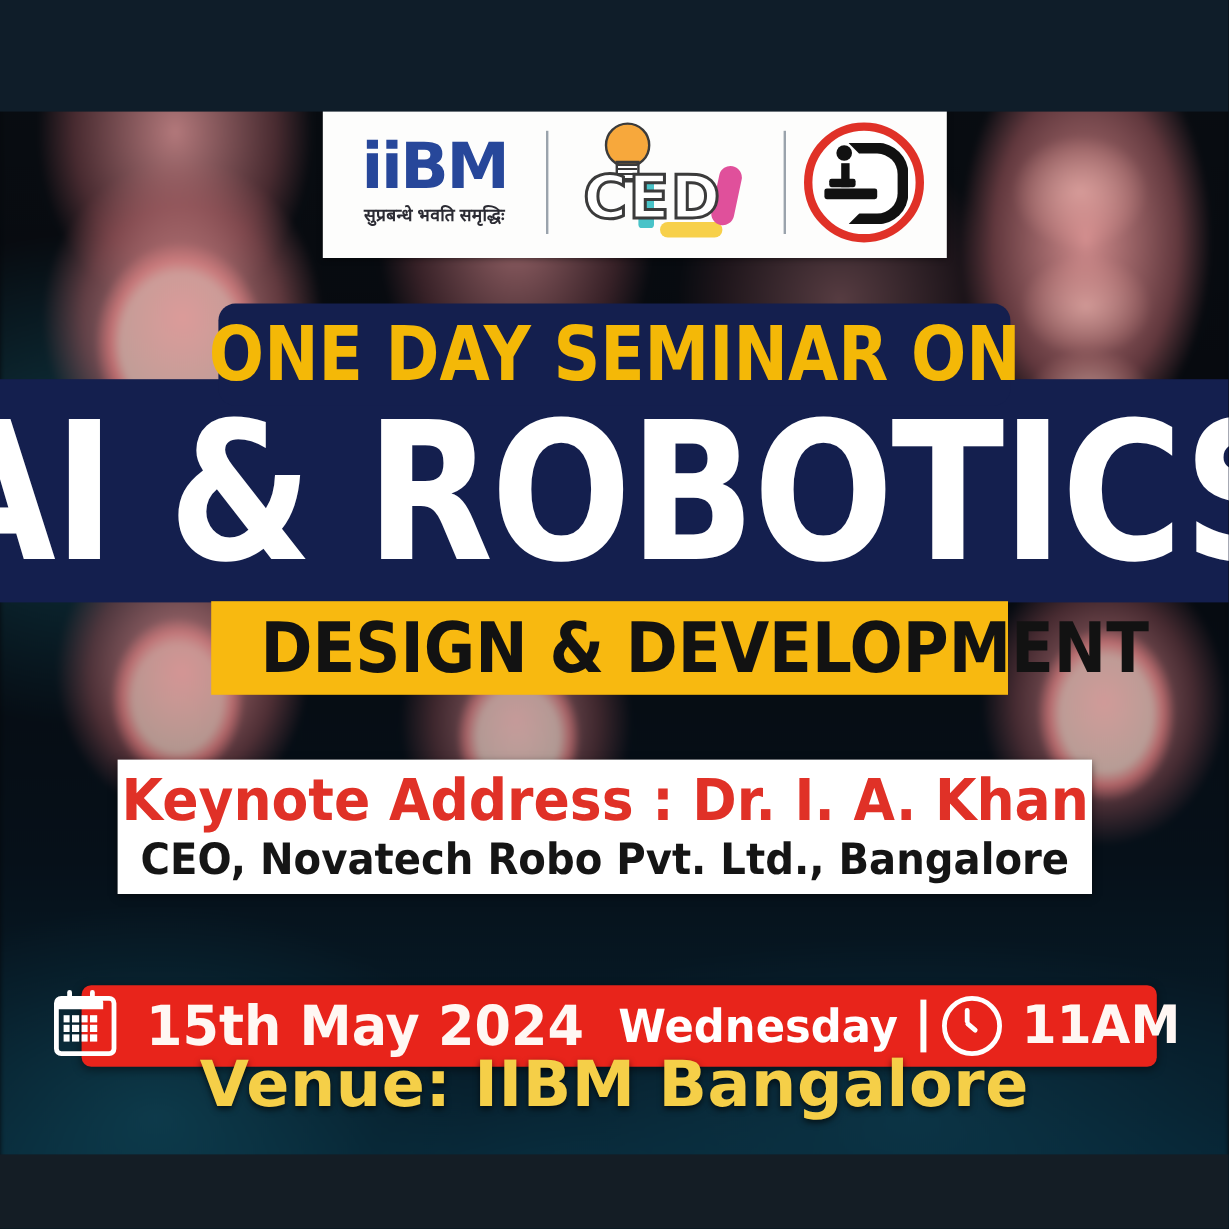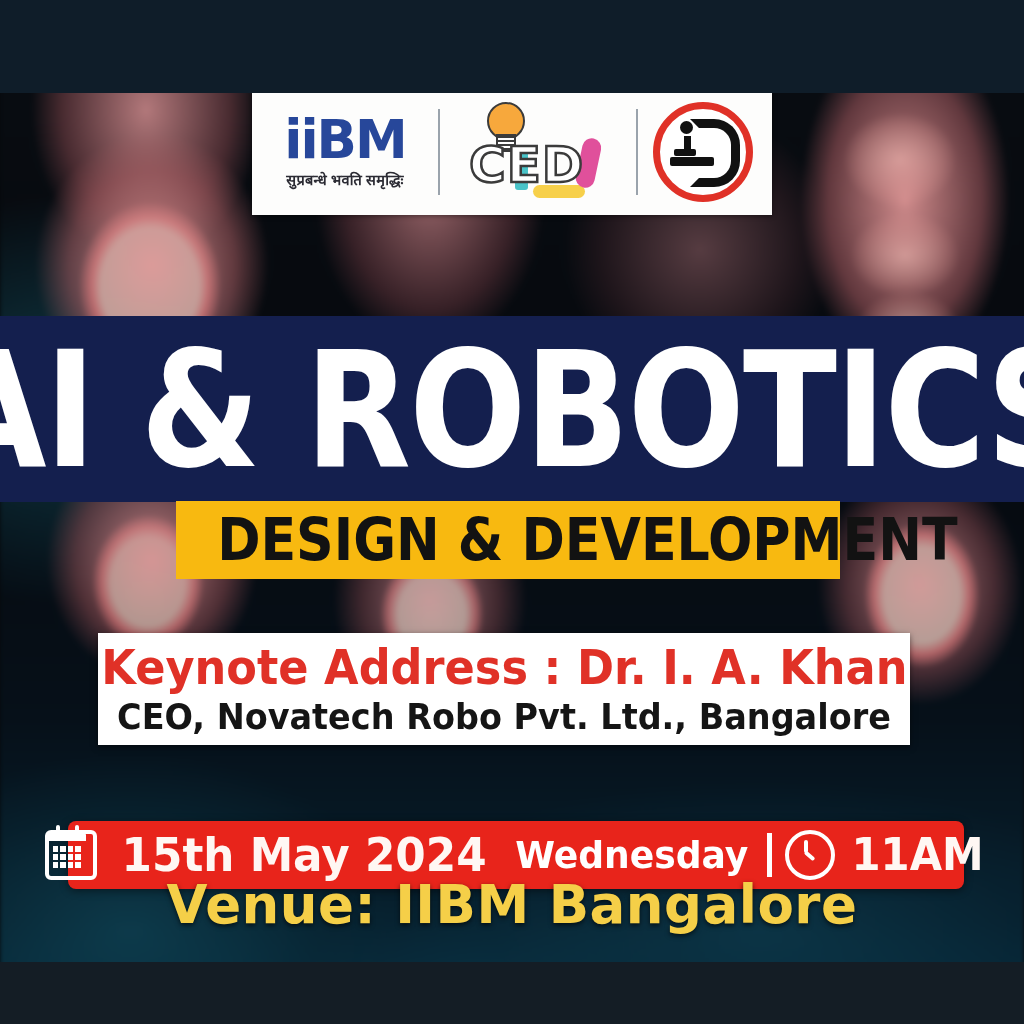--- a/index.html
+++ b/index.html
@@ -62,21 +62,21 @@
     position: absolute;
     left: 0; top: 962px;
     width: 1024px; height: 62px;
     background: #141d25;
     z-index: 40;
   }
 
   
   .logo-strip {
     position: absolute;
-    left: 252px;
+    left: 269px;
     top: 89px;
     width: 520px;
     height: 126px;
     background: #fdfdfc;
     display: flex;
     align-items: center;
     z-index: 20;
     box-shadow: 0 1px 5px rgba(0,0,0,.45);
   }
   .logo-cell {
@@ -457,20 +457,23 @@
         <div class="tl-arc"></div>
         <div class="tl-head"></div>
         <div class="tl-body"></div>
         <div class="tl-base2"></div>
         <div class="tl-base"></div>
       </div>
     </div>
 
   </div>
 
+  <div class="seminar-box">
+    <div class="seminar-text">ONE DAY SEMINAR ON</div>
+  </div>
 
   <div class="robotics-band">
     <div class="robotics-text">AI &amp; ROBOTICS</div>
   </div>
 
   <div class="design-band">
     <div class="design-text">DESIGN &amp; DEVELOPMENT</div>
   </div>
 
   <div class="keynote-card">

